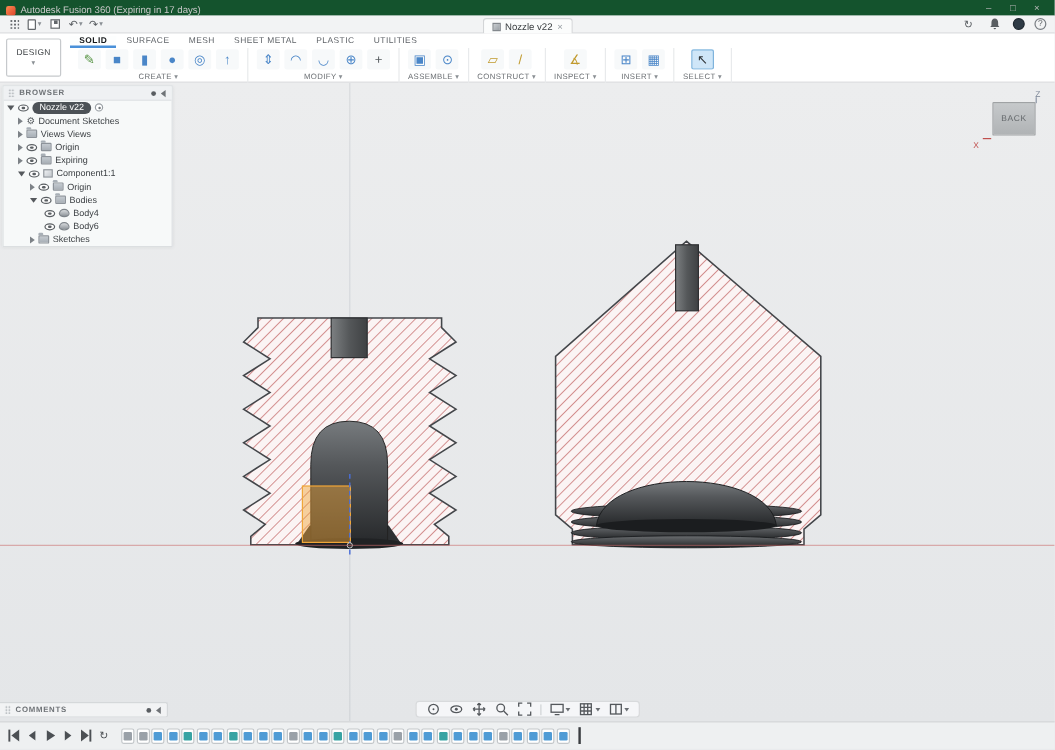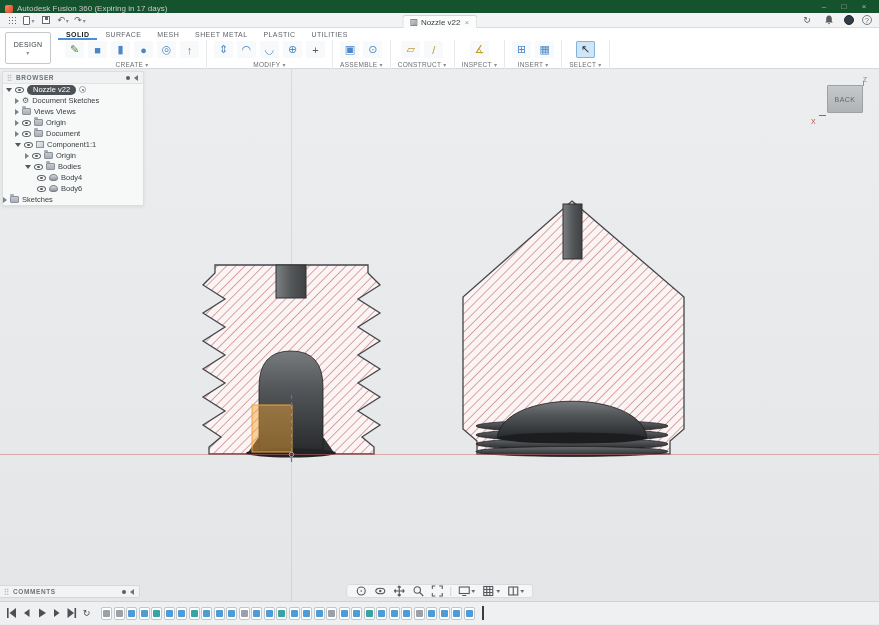--- a/index.html
+++ b/index.html
@@ -319,21 +319,21 @@
     <div class="brow" style="padding-left:12px">
       <span class="tri r"></span>
       <span class="eye"></span>
       <span class="fold"></span>
       <span>Origin</span>
     </div>
     <div class="brow" style="padding-left:12px">
       <span class="tri r"></span>
       <span class="eye"></span>
       <span class="fold"></span>
-      <span>Document</span>
+      <span>Expiring</span>
     </div>
     <div class="brow" style="padding-left:12px">
       <span class="tri d"></span>
       <span class="eye"></span>
       <span class="comp"></span>
       <span>Component1:1</span>
     </div>
     <div class="brow" style="padding-left:22px">
       <span class="tri r"></span>
       <span class="eye"></span>
@@ -349,21 +349,21 @@
     <div class="brow" style="padding-left:34px">
       <span class="eye"></span>
       <span class="bodyi"></span>
       <span>Body4</span>
     </div>
     <div class="brow" style="padding-left:34px">
       <span class="eye"></span>
       <span class="bodyi"></span>
       <span>Body6</span>
     </div>
-    <div class="brow" style="">
+    <div class="brow" style="padding-left:22px">
       <span class="tri r"></span>
       <span class="fold"></span>
       <span>Sketches</span>
     </div>
   </div>
 
   <div class="vcwrap">
     <span class="vcz">Z</span>
     <span class="vczl"></span>
     <div class="vcface">BACK</div>

